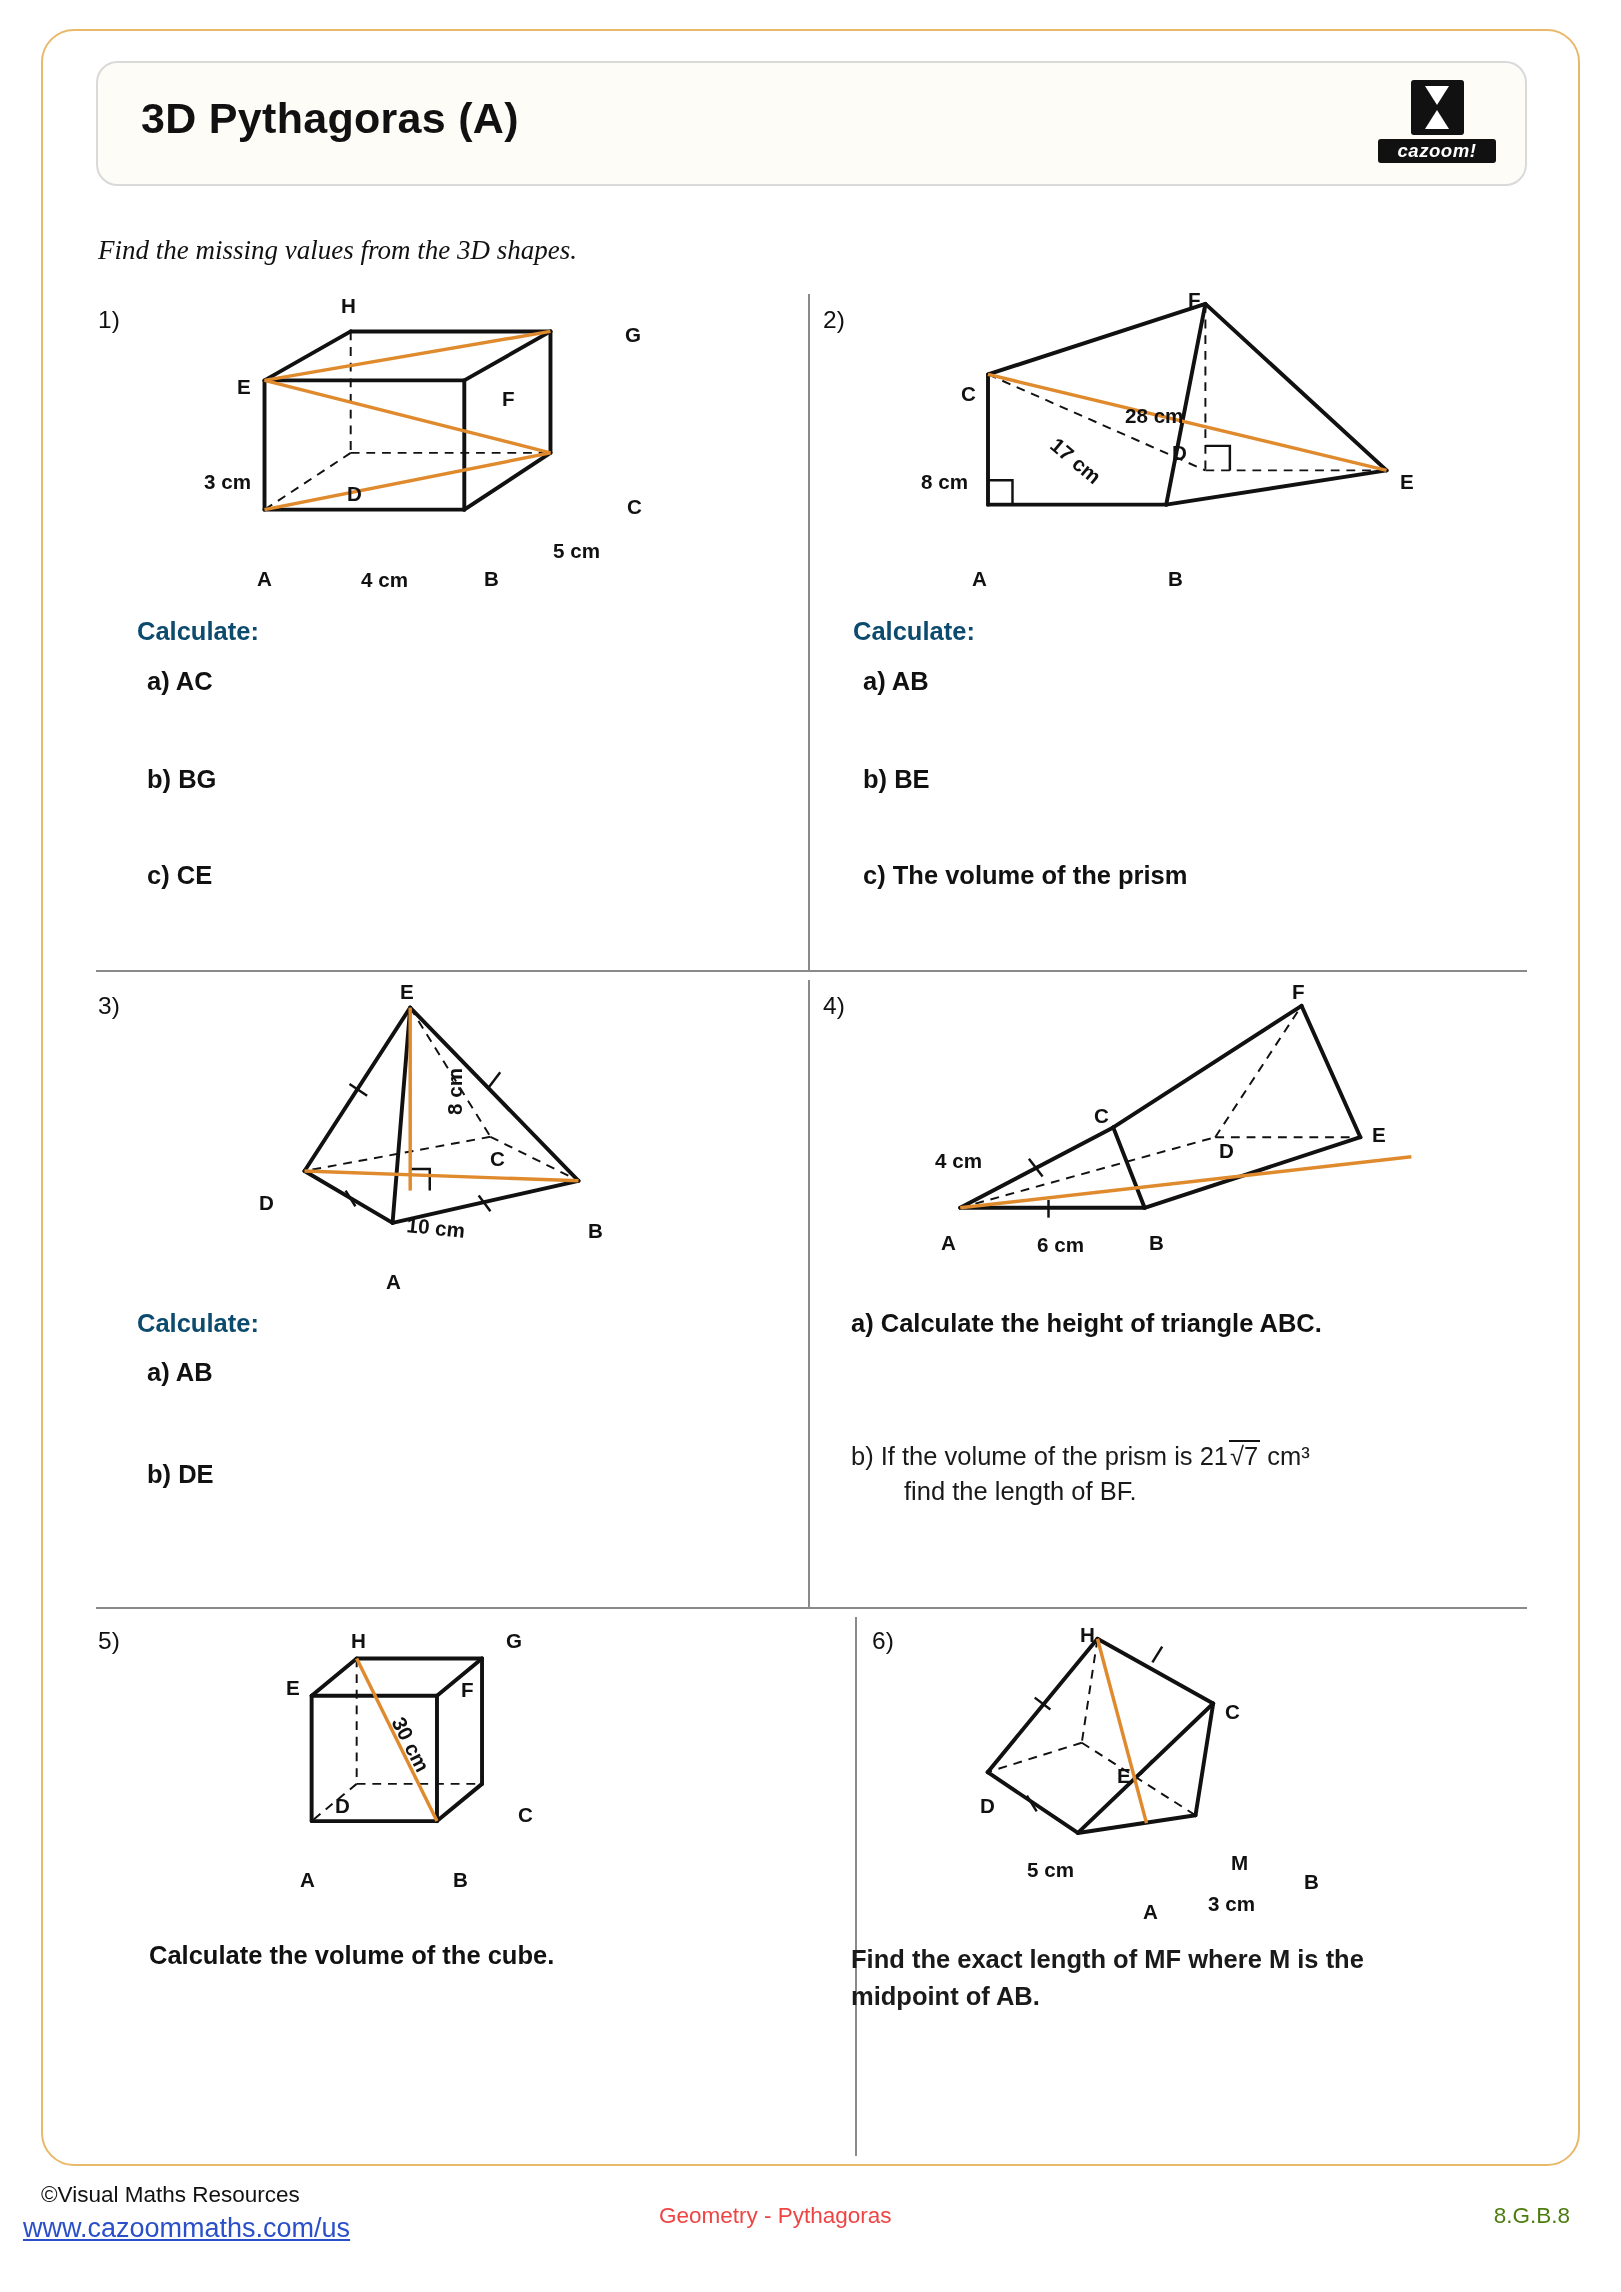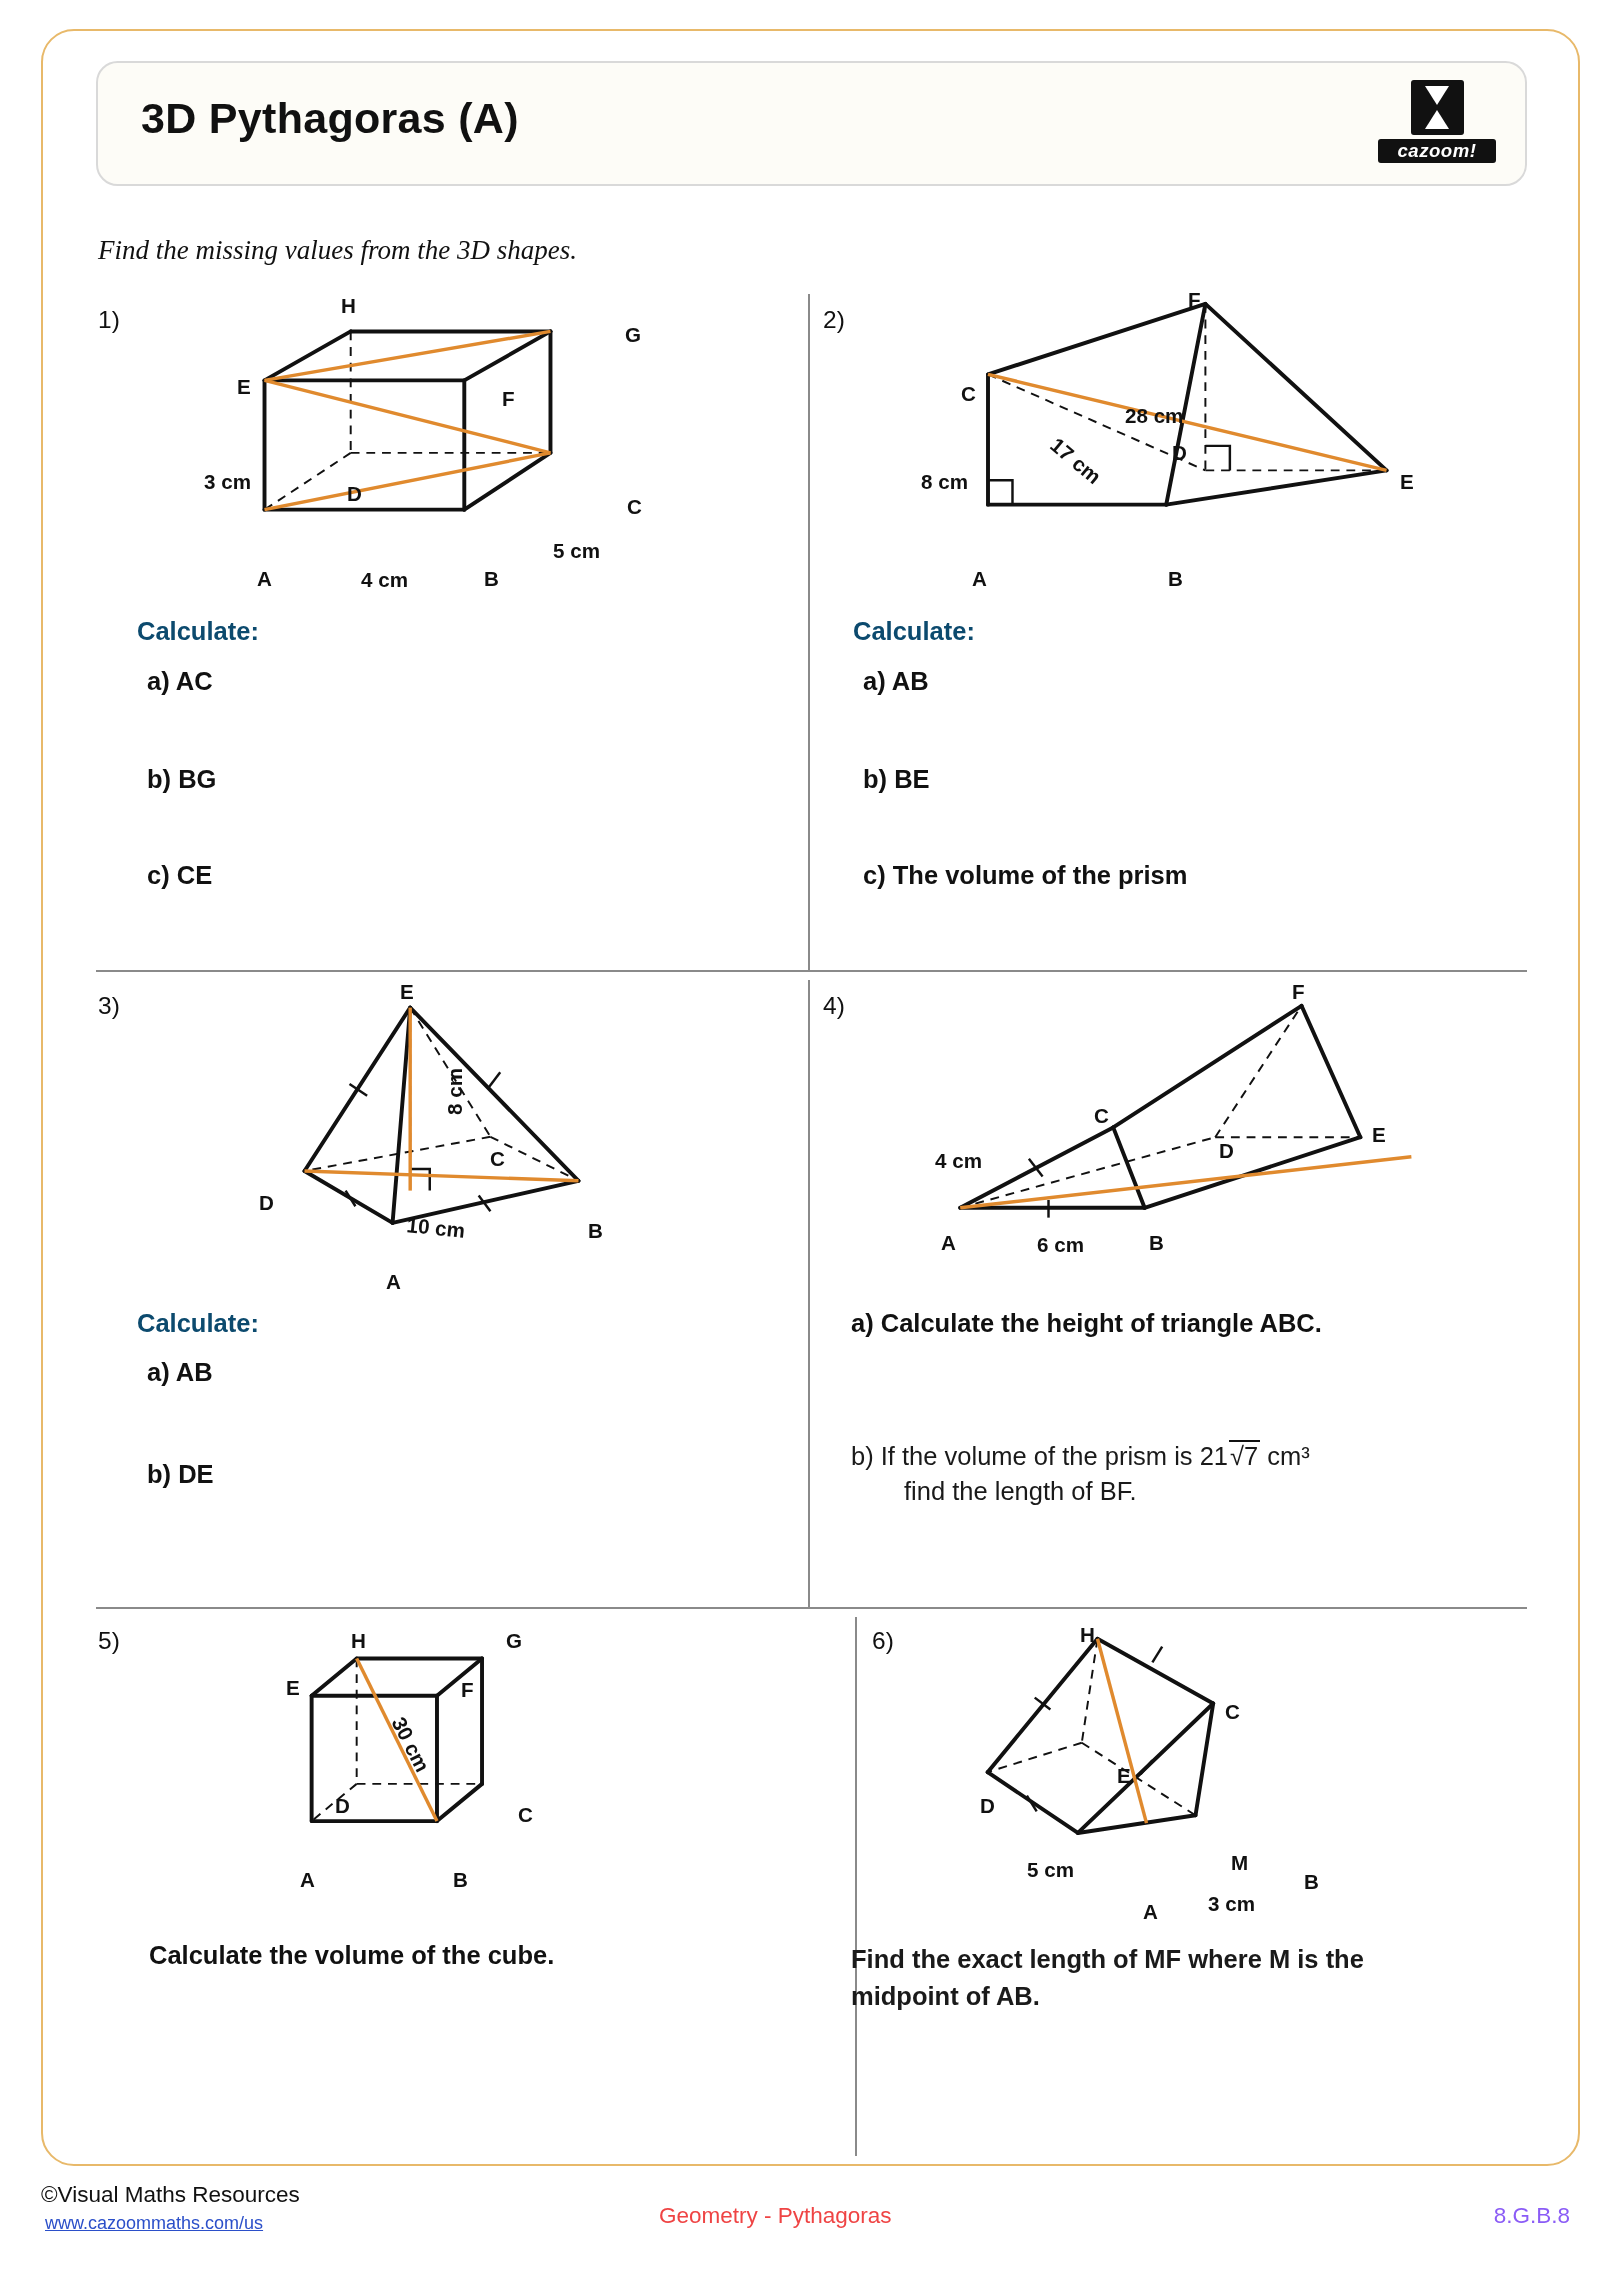--- a/index.html
+++ b/index.html
@@ -152,39 +152,39 @@
   }
   .footer-left {
     position: absolute;
     left: 41px;
     top: 2182px;
     font-size: 22.5px;
     color: #111;
   }
   .footer-link {
     position: absolute;
-    left: 45px;
+    left: 23px;
     top: 2213px;
-    font-size: 18px;
+    font-size: 27px;
     color: #2b4fc9;
     text-decoration: underline;
   }
   .footer-center {
     position: absolute;
     left: 659px;
     top: 2203px;
     font-size: 22.5px;
     color: #ef4444;
   }
   .footer-right {
     position: absolute;
     right: 51px;
     top: 2203px;
     font-size: 22.5px;
-    color: #8b5cf6;
+    color: #4d7c0f;
   }
   svg { overflow: visible; }
   .fig { position: absolute; }
 </style>
 </head>
 <body>
 
 <div class="page">
 
   <div class="sheet-border"></div>

